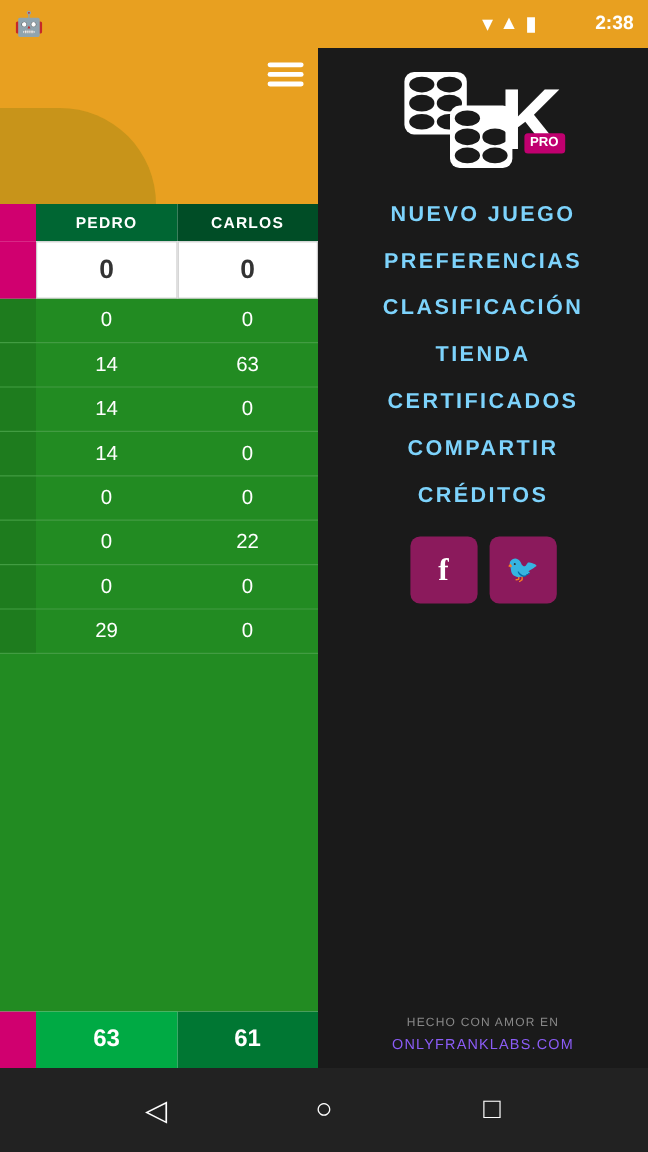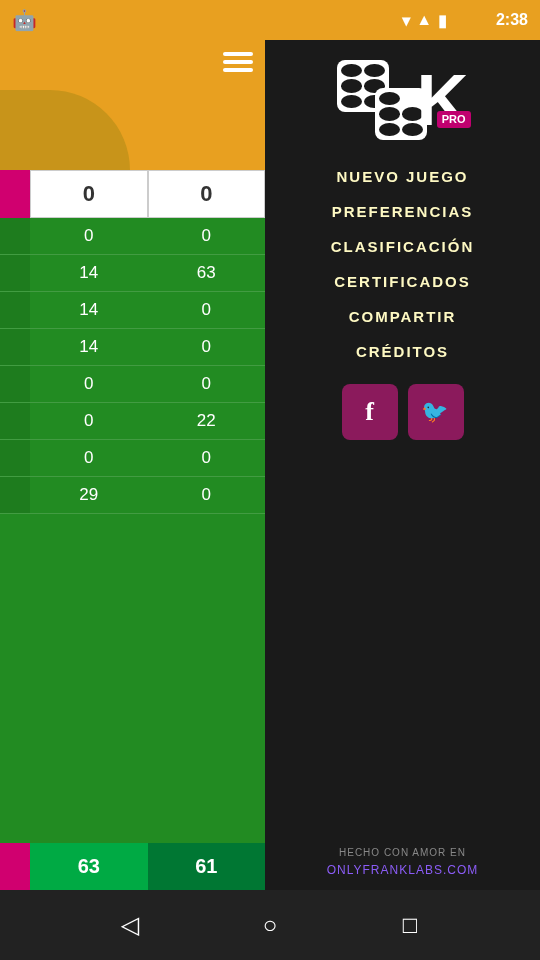--- a/index.html
+++ b/index.html
@@ -259,23 +259,23 @@
 
     
     .menu-items {
       display: flex;
       flex-direction: column;
       align-items: center;
       width: 100%;
       gap: 2px;
     }
     .menu-item {
-      color: #fef9c3;
+      color: #7dd3fc;
       text-transform: uppercase;
-      font-size: 15px;
+      font-size: 18px;
       font-weight: bold;
       letter-spacing: 2px;
       padding: 8px 16px;
       cursor: pointer;
       text-align: center;
       width: 100%;
     }
 
     
     .social-row {
@@ -345,20 +345,25 @@
   <div class="left-panel">
 
     <div class="left-top-bg">
       <button class="menu-btn">
         <div class="menu-line"></div>
         <div class="menu-line"></div>
         <div class="menu-line"></div>
       </button>
     </div>
 
+    <div class="score-header">
+      <div class="score-header-spacer"></div>
+      <div class="score-col-header">Pedro</div>
+      <div class="score-col-header darker">Carlos</div>
+    </div>
 
     <div class="score-total-row">
       <div class="score-total-spacer"></div>
       <div class="score-total-cell">0</div>
       <div class="score-total-cell">0</div>
     </div>
 
     <div class="score-body" id="score-rows">
         <div class="score-row">
       <div class="score-row-spacer"></div>
@@ -438,20 +443,21 @@
           K
           <span class="pro-badge">PRO</span>
         </div>
       </div>
     </div>
 
     <div class="menu-items" id="menu-items-container">
         <div class="menu-item">Nuevo Juego</div>
         <div class="menu-item">Preferencias</div>
         <div class="menu-item">Clasificación</div>
+        <div class="menu-item">Tienda</div>
         <div class="menu-item">Certificados</div>
         <div class="menu-item">Compartir</div>
         <div class="menu-item">Créditos</div>
       </div>
 
     <div class="social-row">
       <div class="social-btn facebook-btn">
         <span style="color:white;font-weight:bold;font-size:26px;font-family:serif;">f</span>
       </div>
       <div class="social-btn twitter-btn">

